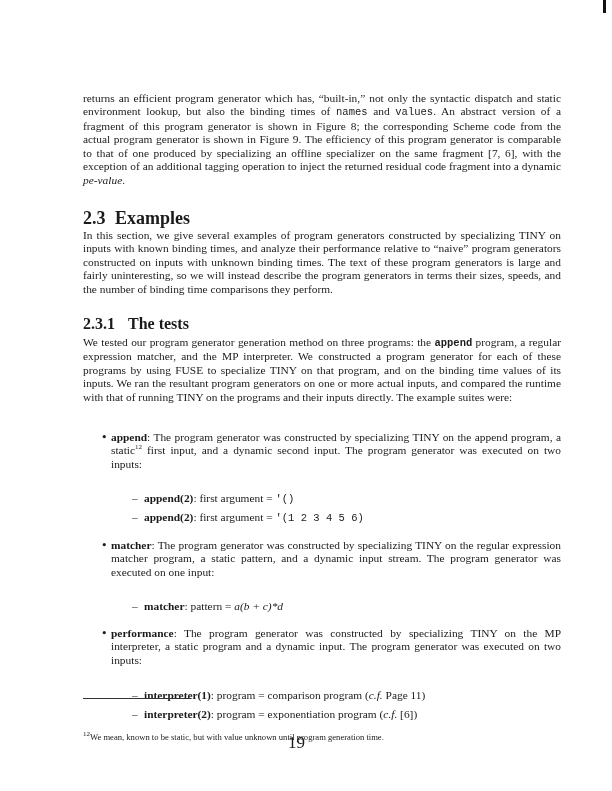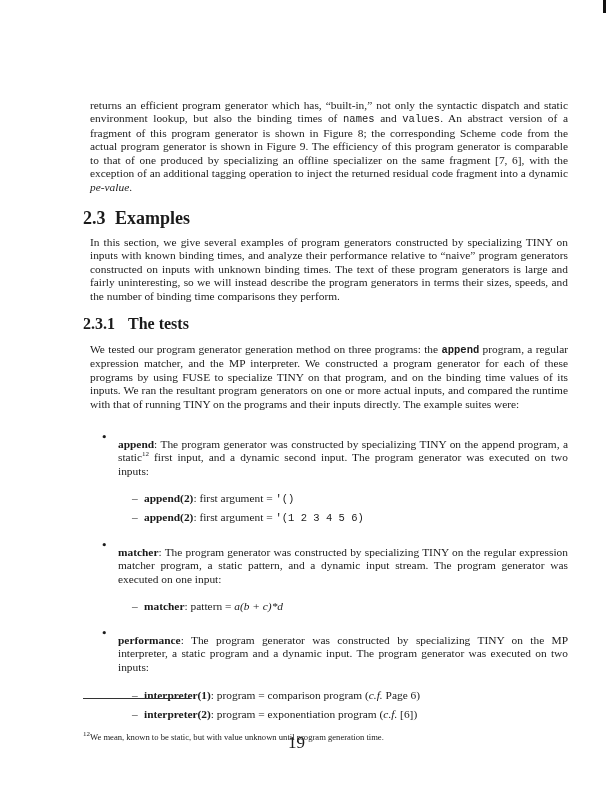--- a/index.html
+++ b/index.html
@@ -2,21 +2,21 @@
 <html><head>
 <meta charset="utf-8">
 <style>
   html, body { margin: 0; padding: 0; }
   body {
     width: 612px; height: 791px; background: #ffffff; position: relative; overflow: hidden;
     font-family: "DejaVu Serif", "Liberation Serif", serif; color: #1a1a1a;
   }
   .corner-mark { position: absolute; left: 603px; top: 0px; width: 3px; height: 13px; background: #111; }
   .page { position: absolute; left: 83px; top: 92px; width: 478px; }
-  p, .line-block { margin: 7px; }
+  p, .line-block { margin: 0; }
   .para {
     font-family: "Liberation Serif", serif; font-size: 11.4px; line-height: 13.45px;
     text-align: justify; text-align-last: left;
   }
   .mono { font-family: "Liberation Mono", monospace; font-size: 10.5px; }
   .it { font-style: italic; }
   .b { font-weight: bold; }
   h2.sec {
     font-family: "Liberation Serif", serif; font-size: 18px; font-weight: bold; margin: 0;
     position: absolute; left: 0; top: 116px;
@@ -65,21 +65,21 @@
   <div class="bullet" style="top:447px;">
     <span class="dot">•</span>
     <p class="para btext"><span class="b">matcher</span><span>: The program generator was constructed by specializing TINY on the regular expression matcher program, a static pattern, and a dynamic input stream. The program generator was executed on one input:</span></p>
   </div>
   <div class="sub" style="top:508px;"><span class="dash">–</span><span class="b">matcher</span><span>: pattern = </span><span class="it">a(b + c)*d</span></div>
 
   <div class="bullet" style="top:535px;">
     <span class="dot">•</span>
     <p class="para btext"><span class="b">performance</span><span>: The program generator was constructed by specializing TINY on the MP interpreter, a static program and a dynamic input. The program generator was executed on two inputs:</span></p>
   </div>
-  <div class="sub" style="top:597px;"><span class="dash">–</span><span class="b">interpreter(1)</span><span>: program = comparison program (</span><span class="it">c.f.</span><span> Page 6)</span></div>
+  <div class="sub" style="top:597px;"><span class="dash">–</span><span class="b">interpreter(1)</span><span>: program = comparison program (</span><span class="it">c.f.</span><span> Page 11)</span></div>
   <div class="sub" style="top:616px;"><span class="dash">–</span><span class="b">interpreter(2)</span><span>: program = exponentiation program (</span><span class="it">c.f.</span><span> [6])</span></div>
 
 </div>
 
 <div class="fn-rule"></div>
 <div class="footnote"><sup>12</sup><span>We mean, known to be static, but with value unknown until program generation time.</span></div>
 
 <div class="pagenum">19</div>
 
 </body></html>

